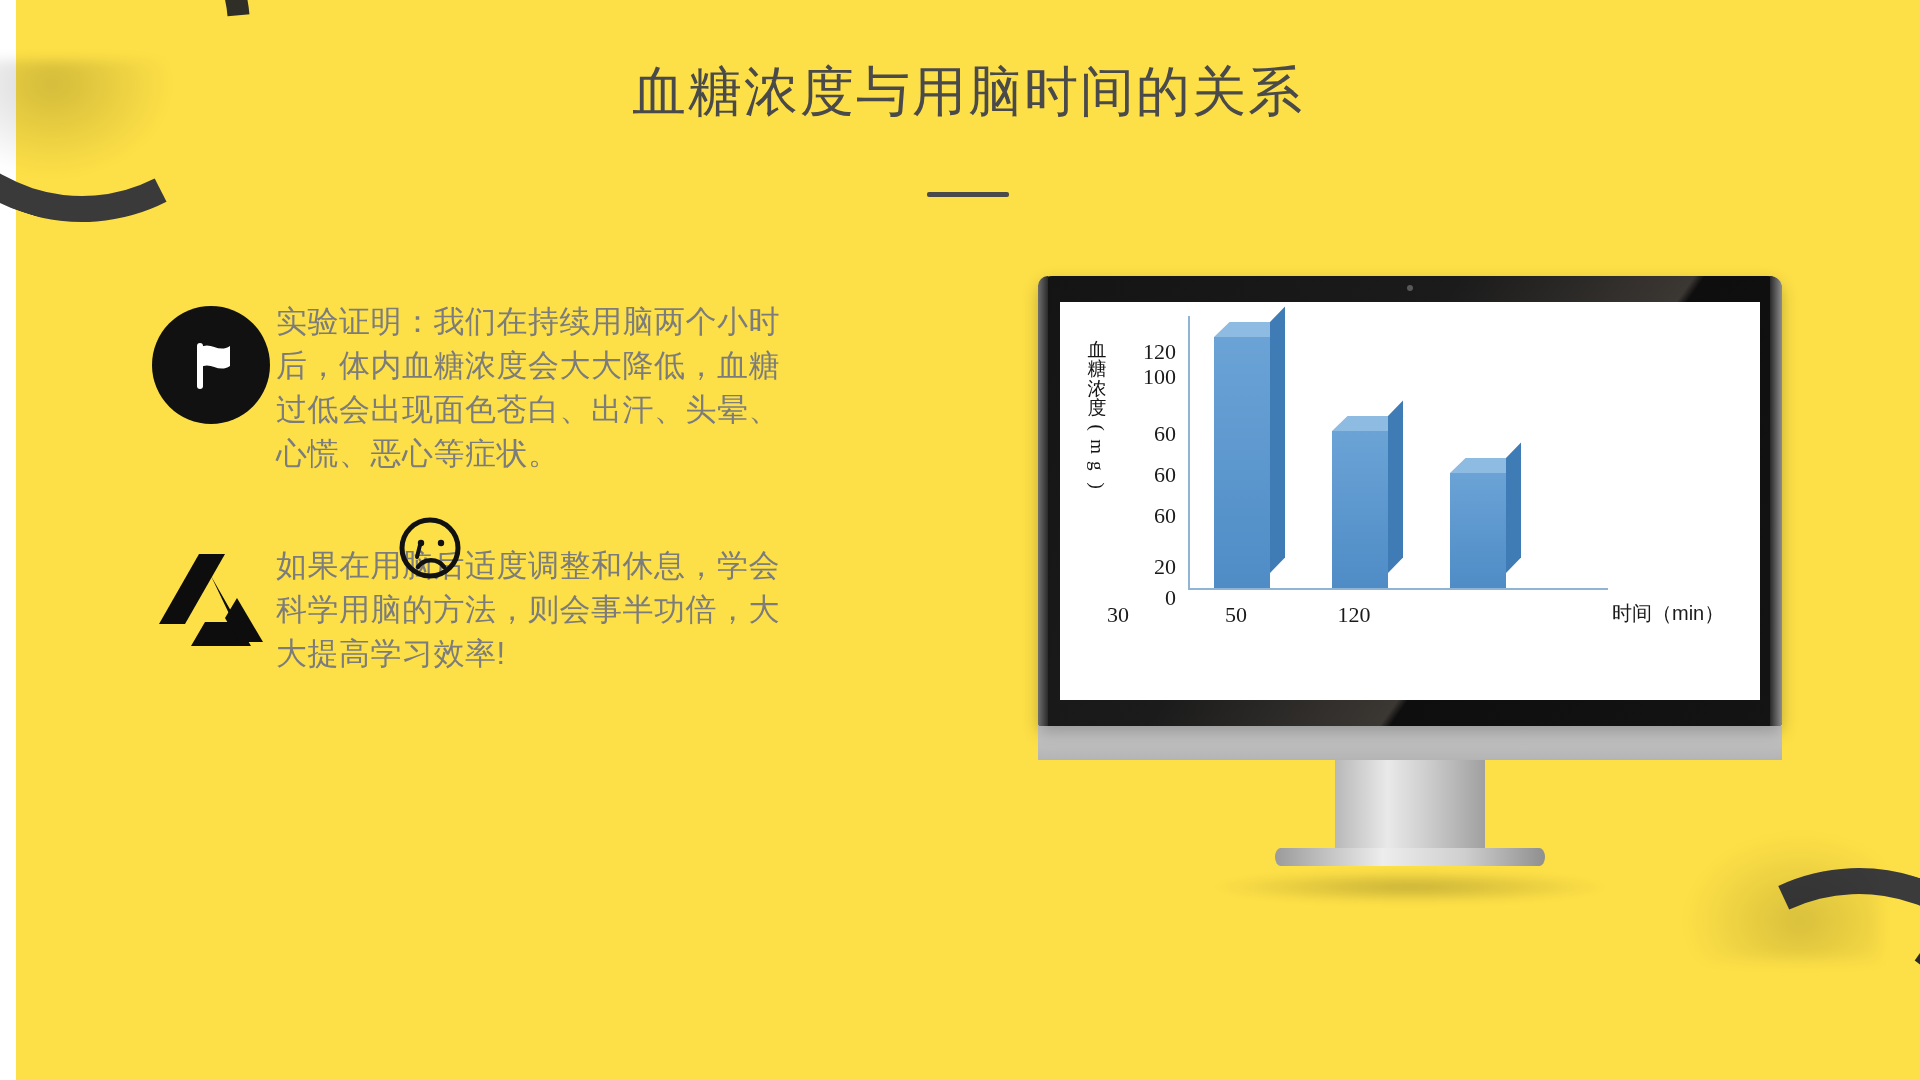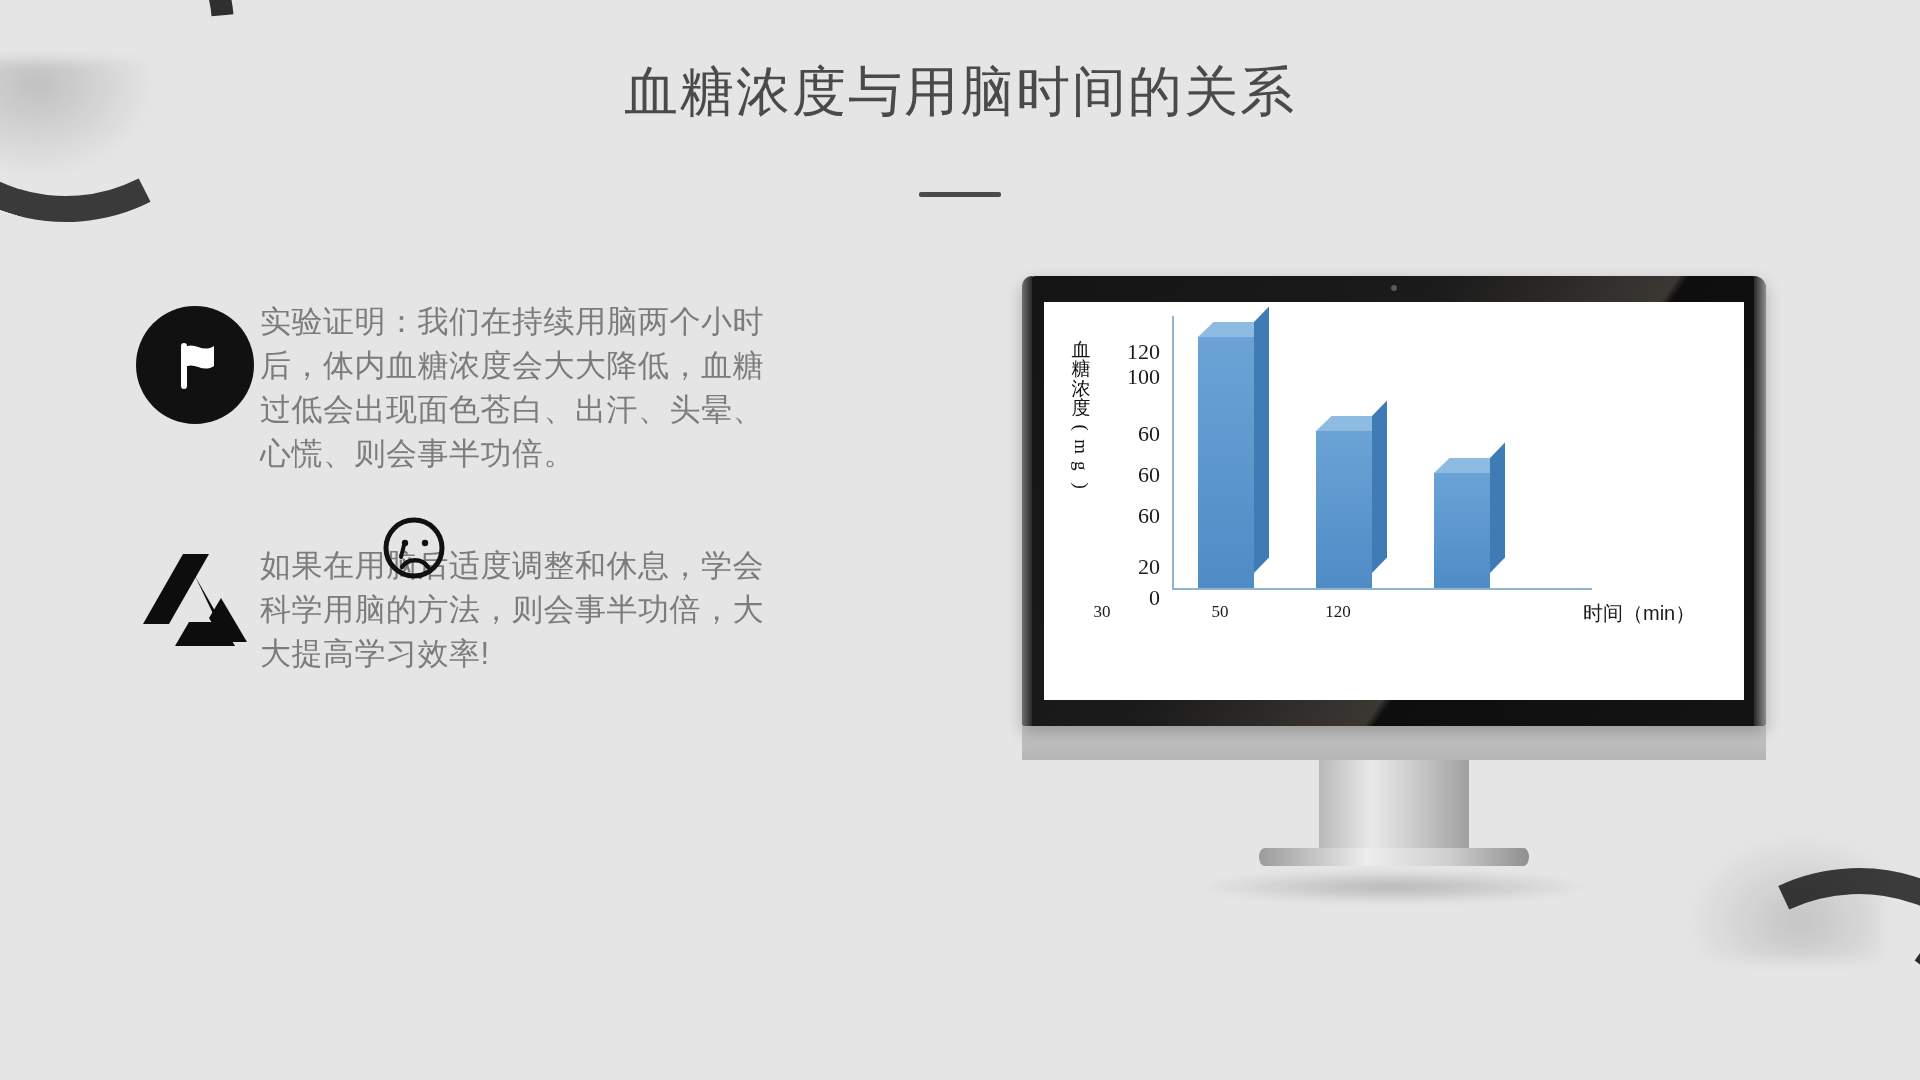--- a/index.html
+++ b/index.html
@@ -2,21 +2,21 @@
 <html><head>
 <meta charset="utf-8">
 <style>
   html,body{margin:0;padding:0;}
   body{
     width:1920px;height:1080px;
     background:#ffffff;
     font-family:"Liberation Sans","DejaVu Sans",sans-serif;
     overflow:hidden;position:relative;
   }
-  .slide{position:absolute;inset:0;background:#e5e5e5;}
+  .slide{position:absolute;inset:0;background:#fde047;margin-left:16px;}
 
   
   .ring-tl{
     position:absolute;left:-120px;top:-150px;width:320px;height:320px;
     border-radius:50%;
     border:26px solid #3a3a3a;
     border-right-color:transparent;
     transform:rotate(18deg);
   }
   .ring-tl-2{
@@ -172,26 +172,26 @@
     position:absolute;left:0;top:-15px;width:100%;height:15px;
     background:#8dbbe2;
     transform:skewX(-46deg);transform-origin:bottom left;
   }
   .bar .side{
     position:absolute;right:-15px;top:-15px;width:15px;height:100%;
     background:#3f7cb5;
     transform:skewY(-46deg);transform-origin:bottom left;
   }
   .xcat{
-    position:absolute;top:300px;font-size:17px;color:#1a1a1a;
+    position:absolute;top:300px;font-size:22px;color:#1a1a1a;
     transform:translateX(-50%);
     font-family:"Liberation Serif","DejaVu Serif",serif;
   }
   .xlabel{
-    position:absolute;left:539px;top:298px;font-size:20px;color:#1a1a1a;
+    position:absolute;left:552px;top:298px;font-size:20px;color:#1a1a1a;
     white-space:nowrap;
   }
 </style>
 </head>
 <body>
 
 <div class="slide">
 
   <div class="ring-tl"></div>
   <div class="ring-tl-2"></div>
@@ -207,21 +207,21 @@
 
     <div class="bullet">
       <div class="icon-wrap">
         <div class="flag-badge">
           <svg width="62" height="62" viewBox="0 0 62 62">
             <path d="M20 12 L20 52" stroke="#ffffff" stroke-width="6" stroke-linecap="round" fill="none"></path>
             <path d="M20 14 C30 6, 38 20, 50 12 L50 32 C38 40, 30 26, 20 34 Z" fill="#ffffff"></path>
           </svg>
         </div>
       </div>
-      <div class="btext">实验证明：我们在持续用脑两个小时后，体内血糖浓度会大大降低，血糖过低会出现面色苍白、出汗、头晕、心慌、则会事半功倍。</div>
+      <div class="btext">实验证明：我们在持续用脑两个小时后，体内血糖浓度会大大降低，血糖过低会出现面色苍白、出汗、头晕、心慌、恶心等症状。</div>
     </div>
 
     <div class="bullet">
       <div class="icon-wrap">
         <svg class="drive-icon" viewBox="0 0 112 104">
           <path d="M44 4 L4 74 L30 74 L70 4 Z" fill="#0d0d0d"></path>
           <path d="M56 26 L96 96 L36 96 L50 72 L78 72 Z" fill="#0d0d0d"></path>
           <path d="M82 48 L108 92 L84 92 L70 68 Z" fill="#0d0d0d"></path>
         </svg>
       </div>

